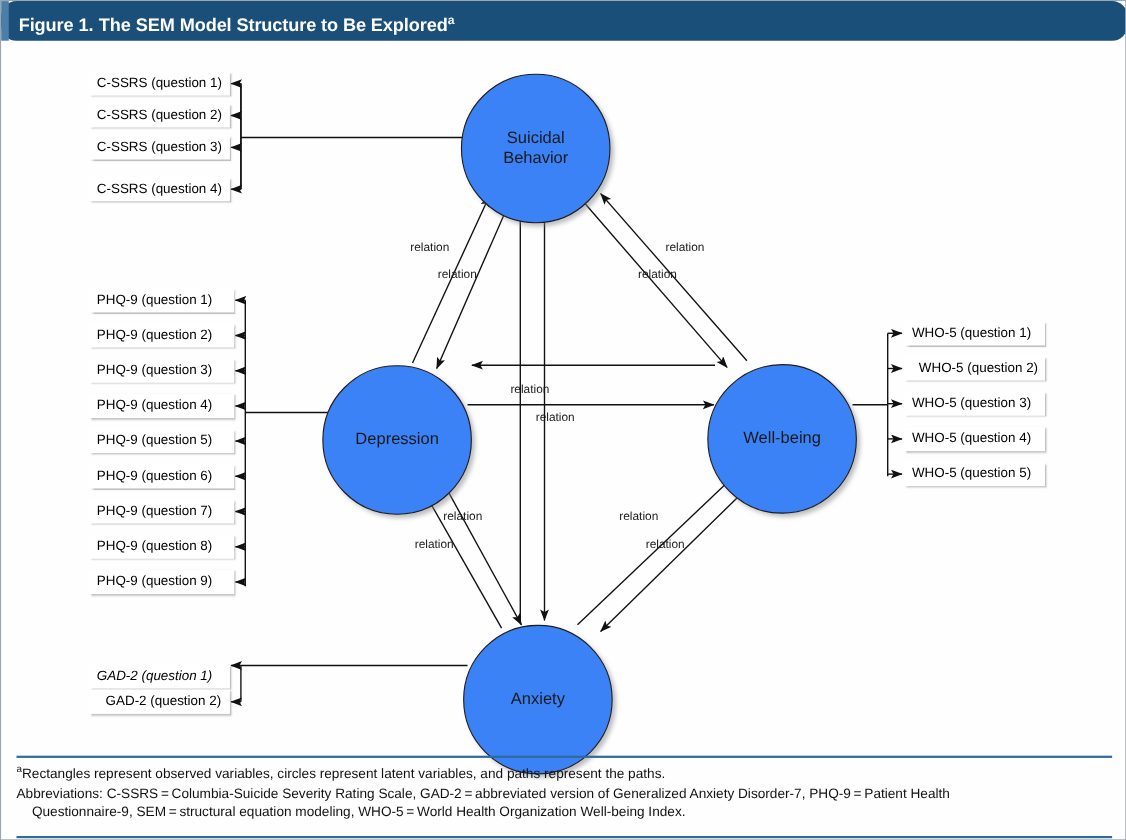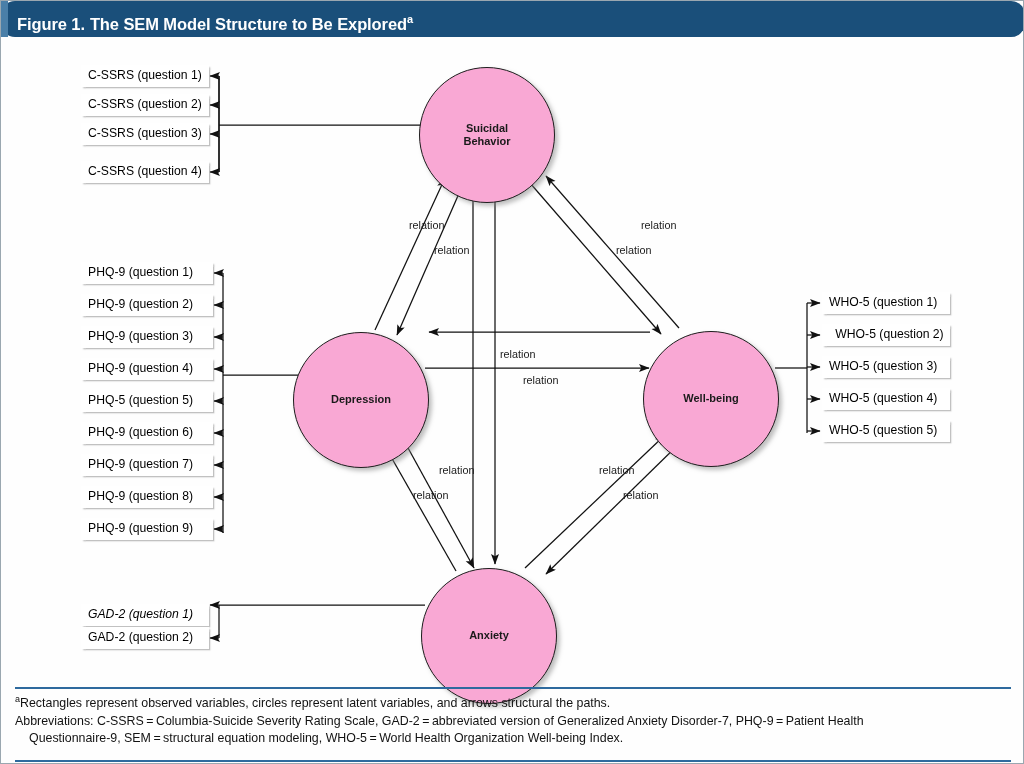--- a/index.html
+++ b/index.html
@@ -82,41 +82,39 @@
     color: #000000;
     line-height: 20px;
     padding-left: 7px;
     white-space: nowrap;
     box-shadow: 1.5px 1.5px 1.5px rgba(120,120,120,0.45);
   }
   
   .latent {
     position: absolute;
     border-radius: 50%;
-    background: #f9a8d4;
+    background: #3b82f6;
     border: 1.4px solid #1d1d1d;
     box-sizing: border-box;
     display: flex;
     align-items: center;
     justify-content: center;
     text-align: center;
-    font-size: 11px;
+    font-size: 15px;
     color: #1a1a1a;
     line-height: 1.22;
     box-shadow: 3px 3px 4px rgba(130,130,130,0.5);
-    font-weight: bold;
   }
   
   .rel-label {
     position: absolute;
     font-size: 10.8px;
     color: #1a1a1a;
     white-space: nowrap;
     background: transparent;
-    margin-left: 36px;
   }
   
   #footnote {
     position: absolute;
     left: 0;
     top: 684px;
     width: 1024px;
     height: 80px;
     box-sizing: border-box;
   }
@@ -246,28 +244,28 @@
 
     <div class="obs-box" style="left:80px; top:28px;  width:128px;">C-SSRS (question 1)</div>
     <div class="obs-box" style="left:80px; top:57px;  width:128px;">C-SSRS (question 2)</div>
     <div class="obs-box" style="left:80px; top:86px;  width:128px;">C-SSRS (question 3)</div>
     <div class="obs-box" style="left:80px; top:124px; width:128px;">C-SSRS (question 4)</div>
 
     <div class="obs-box" style="left:80px; top:225px; width:132px;">PHQ-9 (question 1)</div>
     <div class="obs-box" style="left:80px; top:257px; width:132px;">PHQ-9 (question 2)</div>
     <div class="obs-box" style="left:80px; top:289px; width:132px;">PHQ-9 (question 3)</div>
     <div class="obs-box" style="left:80px; top:321px; width:132px;">PHQ-9 (question 4)</div>
-    <div class="obs-box" style="left:80px; top:353px; width:132px;">PHQ-5 (question 5)</div>
+    <div class="obs-box" style="left:80px; top:353px; width:132px;">PHQ-9 (question 5)</div>
     <div class="obs-box" style="left:80px; top:385px; width:132px;">PHQ-9 (question 6)</div>
     <div class="obs-box" style="left:80px; top:417px; width:132px;">PHQ-9 (question 7)</div>
     <div class="obs-box" style="left:80px; top:449px; width:132px;">PHQ-9 (question 8)</div>
     <div class="obs-box" style="left:80px; top:481px; width:132px;">PHQ-9 (question 9)</div>
 
     <div class="obs-box" style="left:80px; top:567px; width:128px;font-style:italic;">GAD-2 (question 1)</div>
-    <div class="obs-box" style="left:80px; top:590px; width:128px;">GAD-2 (question 2)</div>
+    <div class="obs-box" style="left:80px; top:590px; width:128px;text-align:center;">GAD-2 (question 2)</div>
 
     <div class="obs-box" style="left:821px; top:255px; width:128px;">WHO-5 (question 1)</div>
     <div class="obs-box" style="left:821px; top:287px; width:128px;text-align:center;">WHO-5 (question 2)</div>
     <div class="obs-box" style="left:821px; top:319px; width:128px;">WHO-5 (question 3)</div>
     <div class="obs-box" style="left:821px; top:351px; width:128px;">WHO-5 (question 4)</div>
     <div class="obs-box" style="left:821px; top:383px; width:128px;">WHO-5 (question 5)</div>
 
     <div class="latent" style="left:418px; top:30px; width:136px; height:136px;">
       <div>
         <div>Suicidal</div>
@@ -300,20 +298,20 @@
     <div class="rel-label" style="left:376px; top:452px;">relation</div>
 
     <div class="rel-label" style="left:562px; top:427px;">relation</div>
     <div class="rel-label" style="left:586px; top:452px;">relation</div>
 
   </div>
 
   <div id="footnote">
     <div class="rule" id="rule-top"></div>
     <div id="footnote-body">
-      <div class="fn-line"><span class="sup">a</span><span>Rectangles represent observed variables, circles represent latent variables, and arrows structural the paths.</span></div>
+      <div class="fn-line"><span class="sup">a</span><span>Rectangles represent observed variables, circles represent latent variables, and paths represent the paths.</span></div>
       <div class="fn-line">Abbreviations: C-SSRS = Columbia-Suicide Severity Rating Scale, GAD-2 = abbreviated version of Generalized Anxiety Disorder-7, PHQ-9 = Patient Health</div>
       <div class="fn-line fn-indent">Questionnaire-9, SEM = structural equation modeling, WHO-5 = World Health Organization Well-being Index.</div>
     </div>
     <div class="rule" id="rule-bottom"></div>
   </div>
 
 </div>
 
 </body></html>

